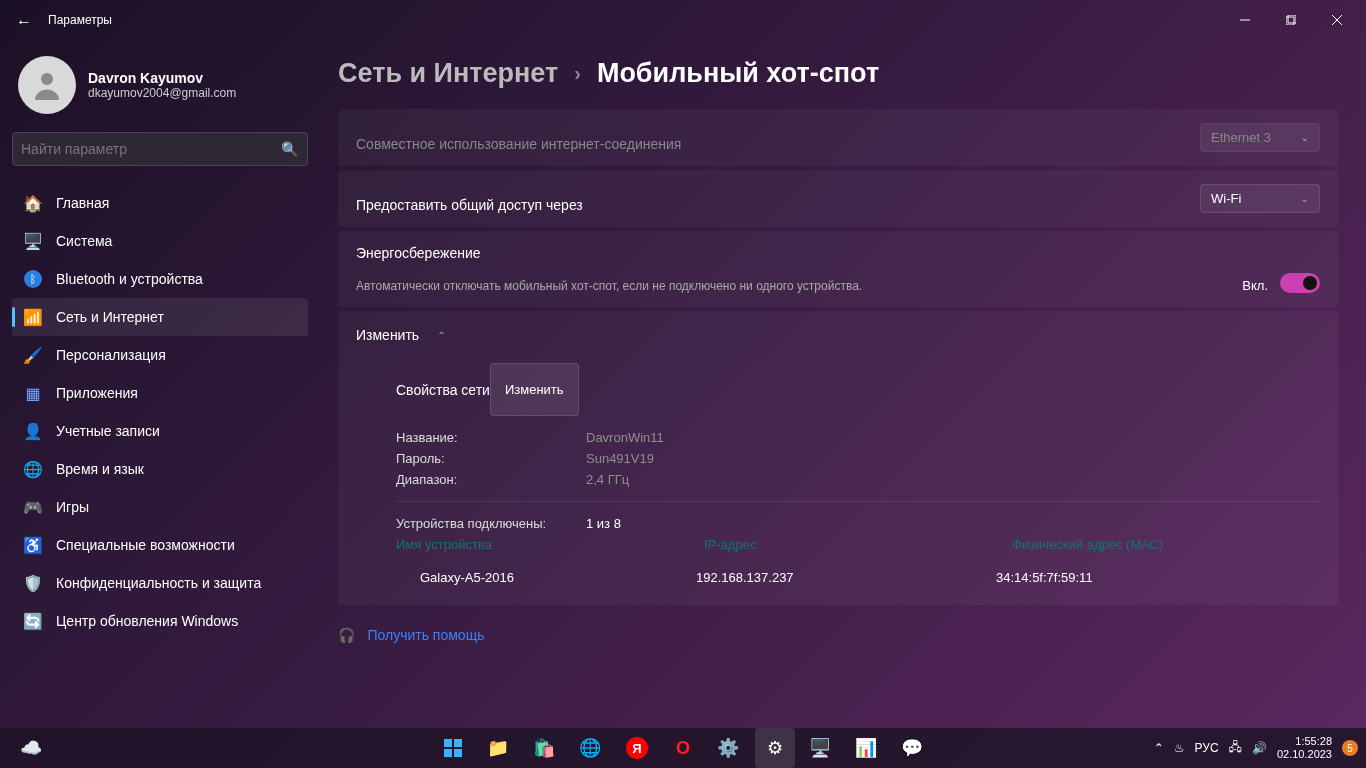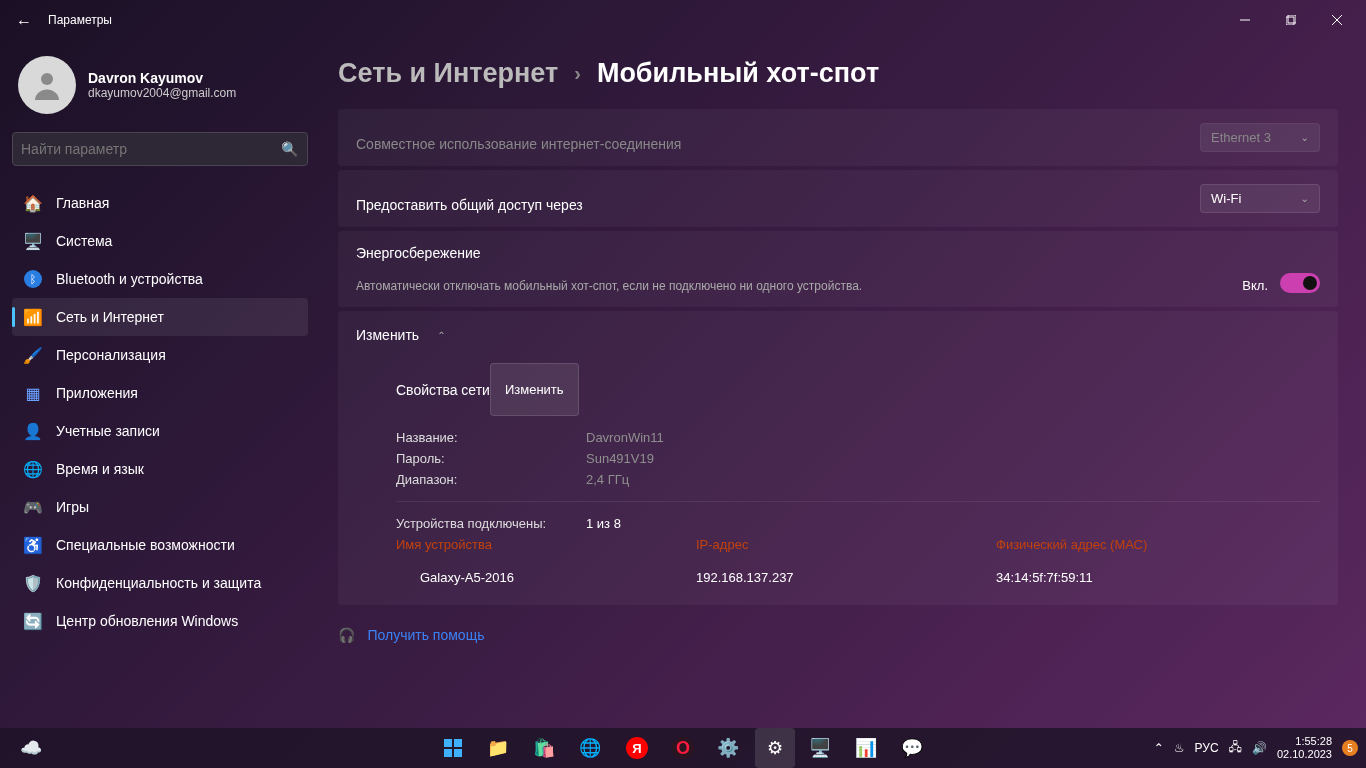--- a/index.html
+++ b/index.html
@@ -53,21 +53,21 @@
 .section-header { display: flex; align-items: center; padding: 16px 18px; cursor: pointer; }
 .section-header .title2 { font-size: 14px; }
 .section-body { padding: 4px 18px 20px 58px; }
 .prop-head { display: flex; align-items: center; margin-bottom: 14px; }
 .prop-head .t { font-size: 14px; }
 .btn { background: rgba(255,255,255,0.09); border: 1px solid rgba(255,255,255,0.12); border-radius: 4px; padding: 18px 14px; font-size: 13px; color: #fff; cursor: pointer; }
 .kv { display: flex; font-size: 13px; margin-bottom: 6px; align-items: center; }
 .kv .k { width: 190px; color: #ddd; }
 .kv .v { color: #8f8f8f; }
 .divider { border-top: 1px solid rgba(255,255,255,0.08); margin: 14px 0; }
-.dev-h { display: flex; font-size: 13px; color: #c2410c; margin-bottom: 6px; }
+.dev-h { display: flex; font-size: 13px; color: #0f766e; margin-bottom: 6px; gap: 8px; }
 .dev-row { display: flex; font-size: 13px; padding: 12px 0 0 24px; }
 .col-a { width: 300px; }
 .col-b { width: 300px; }
 
 .help { display:flex; align-items:center; gap:12px; margin-top:22px; font-size:14px; }
 .help a { color:#3b82f6; text-decoration:none; cursor:pointer; }
 
 .taskbar { position: absolute; bottom: 0; left: 0; right: 0; height: 40px; background: rgba(30,20,40,0.85); display: flex; align-items: center; }
 .taskbar .center { position: absolute; left: 50%; transform: translateX(-50%); display: flex; gap: 6px; }
 .tb-icon { width: 40px; height: 40px; display: flex; align-items: center; justify-content: center; cursor: pointer; font-size: 18px; border-radius:4px; }

